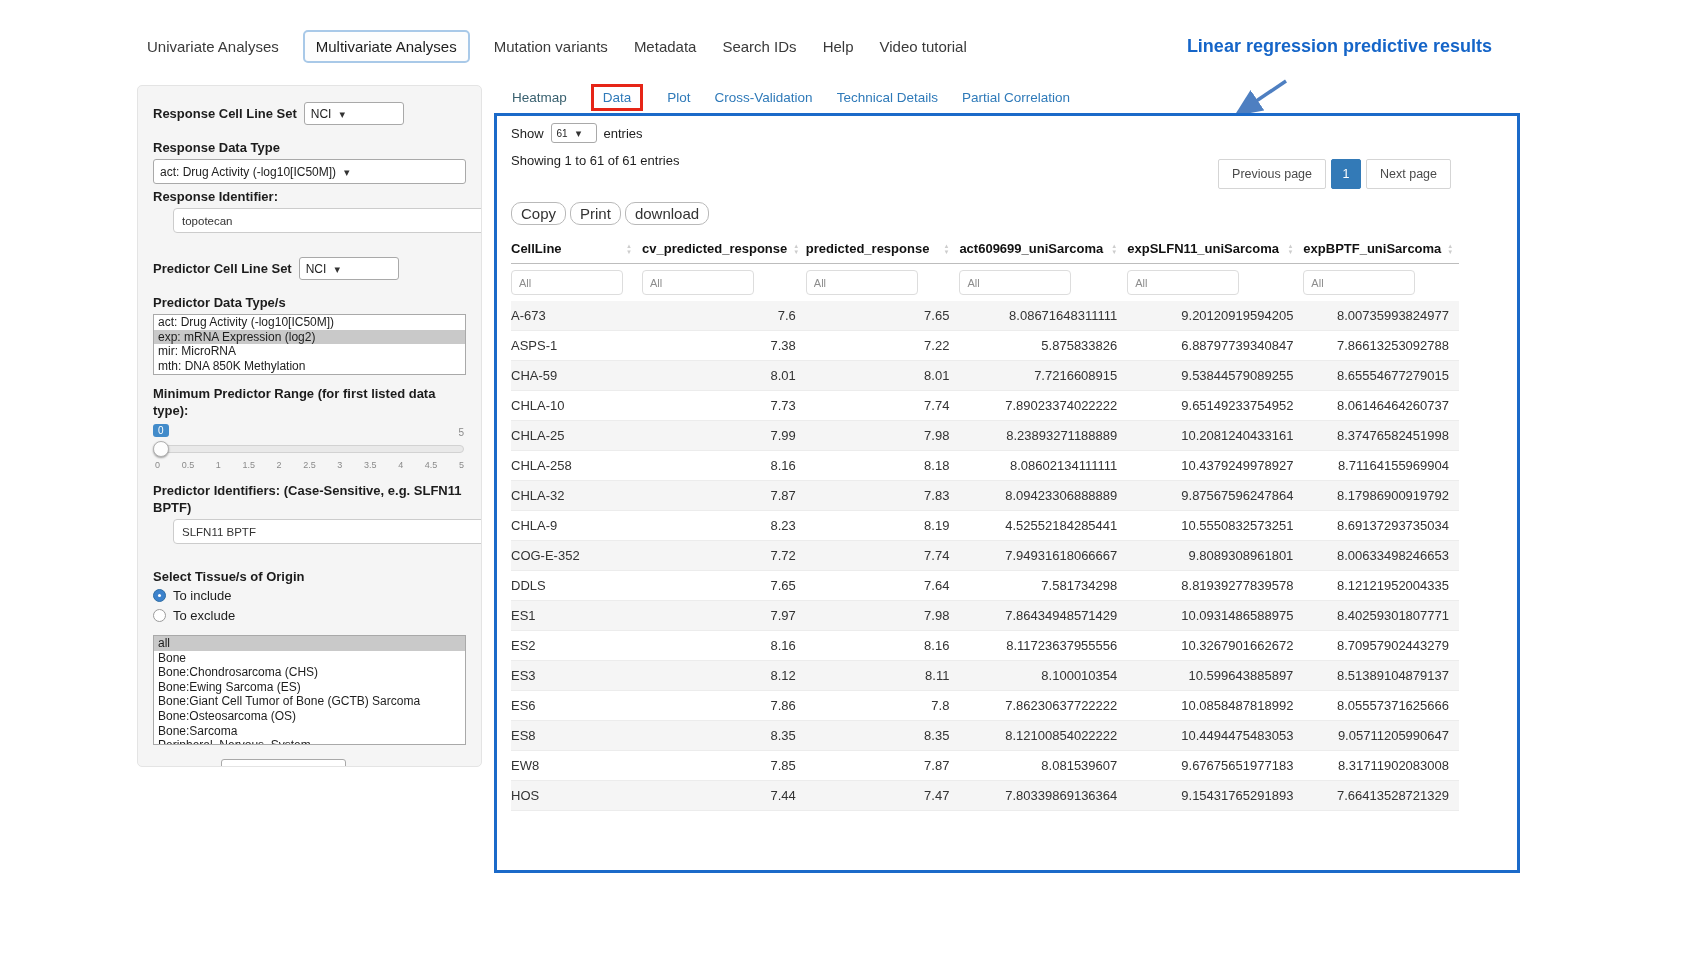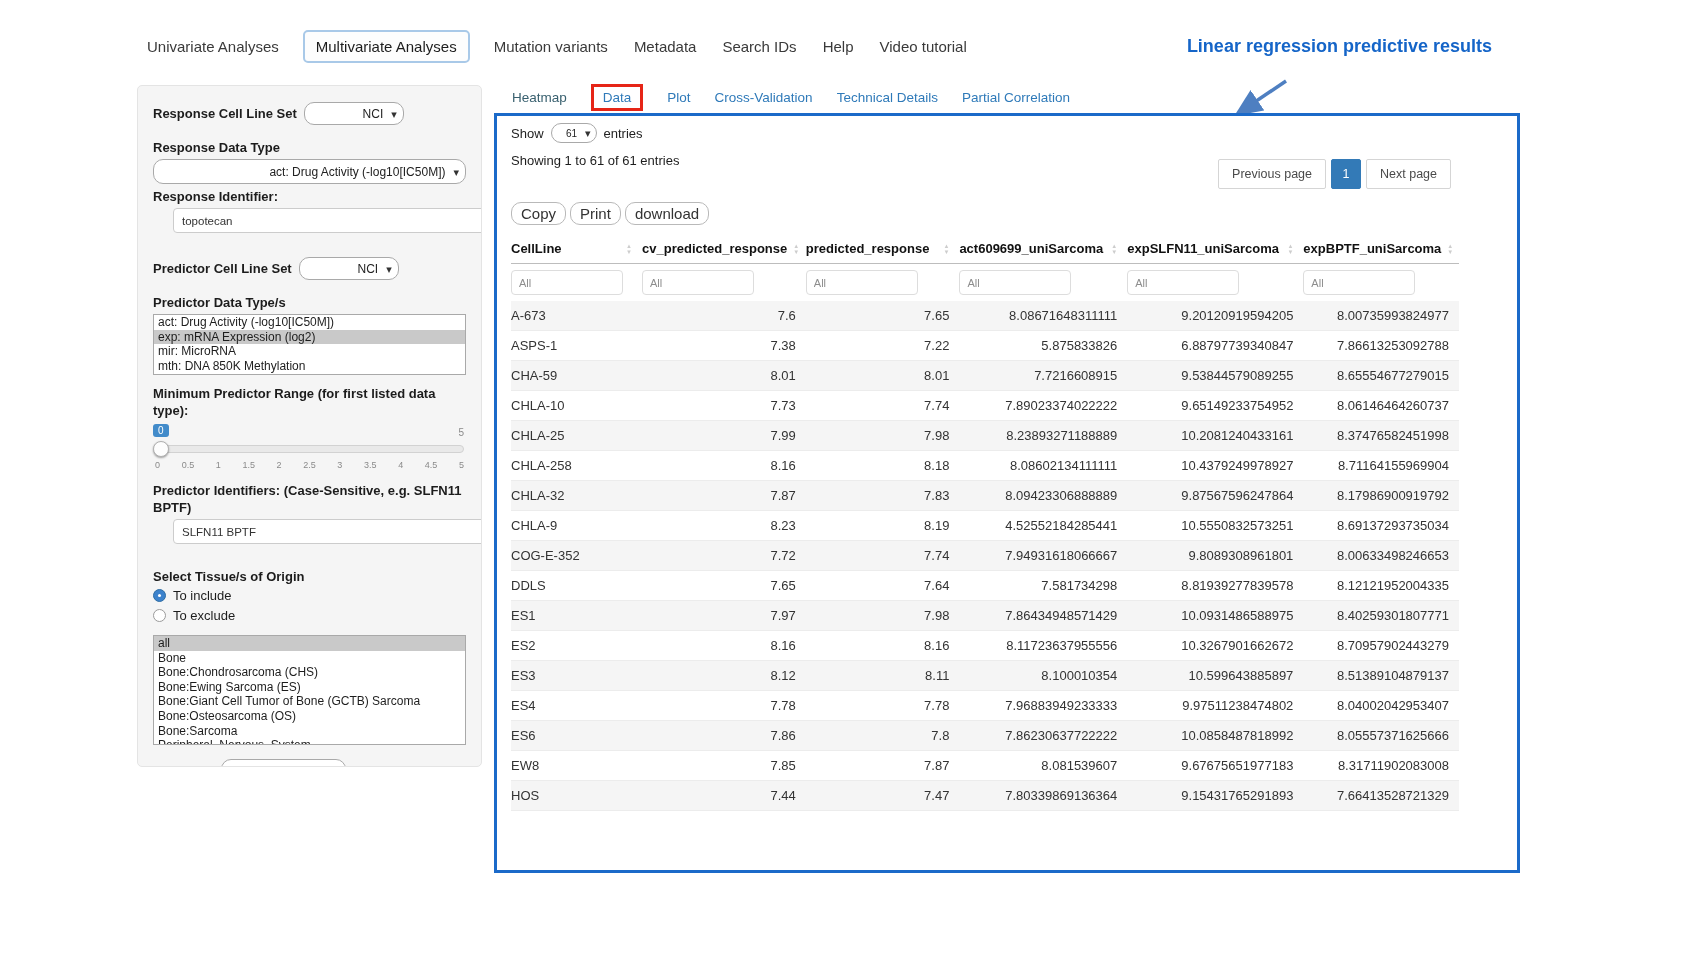--- a/index.html
+++ b/index.html
@@ -22,22 +22,22 @@
   
   .sidebar { position: absolute; left: 137px; top: 85px; width: 345px; height: 682px;
              background: #f5f5f5; border: 1px solid #e4e4e4; border-radius: 5px;
              padding: 16px 15px; font-size: 13px; overflow: hidden; }
   .sb-label { font-weight: 700; font-size: 13px; color: #1c1c1c; margin-bottom: 3px; line-height: 17px; }
   .mt { margin-top: 14px; }
   .mt-lg { margin-top: 24px; }
   .inline-field { display: flex; align-items: center; gap: 7px; }
   .inline-field .sb-label { margin-bottom: 0; }
 
-  .select { background: #fff; border: 1px solid #a9a9a9; border-radius: 10px; display: inline-flex;
-            align-items: center; justify-content: flex-end; padding: 2px 6px; font-size: 12px;
+  .select { background: #fff; border: 1px solid #a9a9a9; border-radius: 3px; display: inline-flex;
+            align-items: center; justify-content: flex-start; padding: 2px 6px; font-size: 12px;
             height: 23px; cursor: pointer; color: #222; white-space: nowrap; }
   .select.full { width: 100%; height: 25px; }
   .select.nci { width: 100px; }
   .chev { margin-left: 8px; }
   .chev::after { content: "▾"; font-size: 11px; color: #333; }
 
   .text-input { width: 100%; height: 25px; background: #fff; border: 1px solid #ccc; border-radius: 4px;
                 padding: 2px 8px; font-size: 11.5px; color: #333; font-family: "Liberation Sans", sans-serif; margin-left: 20px; }
 
   .listbox { background: #fff; border: 1px solid #a9a9a9; overflow: hidden; width: 100%; }
@@ -411,36 +411,36 @@
           </tr>
           <tr>
             <td class="cell-name">ES3</td>
             <td class="cell-num">8.12</td>
             <td class="cell-num">8.11</td>
             <td class="cell-num">8.100010354</td>
             <td class="cell-num">10.599643885897</td>
             <td class="cell-num">8.51389104879137</td>
           </tr>
           <tr>
-            <td class="cell-name">ES4</td>
-            <td class="cell-num">7.78</td>
-            <td class="cell-num">7.78</td>
-            <td class="cell-num">7.96883949233333</td>
-            <td class="cell-num">9.97511238474802</td>
-            <td class="cell-num">8.04002042953407</td>
-          </tr>
-          <tr>
             <td class="cell-name">ES6</td>
             <td class="cell-num">7.86</td>
             <td class="cell-num">7.8</td>
             <td class="cell-num">7.86230637722222</td>
             <td class="cell-num">10.0858487818992</td>
             <td class="cell-num">8.05557371625666</td>
           </tr>
           <tr>
+            <td class="cell-name">ES8</td>
+            <td class="cell-num">8.35</td>
+            <td class="cell-num">8.35</td>
+            <td class="cell-num">8.12100854022222</td>
+            <td class="cell-num">10.4494475483053</td>
+            <td class="cell-num">9.05711205990647</td>
+          </tr>
+          <tr>
             <td class="cell-name">EW8</td>
             <td class="cell-num">7.85</td>
             <td class="cell-num">7.87</td>
             <td class="cell-num">8.081539607</td>
             <td class="cell-num">9.67675651977183</td>
             <td class="cell-num">8.31711902083008</td>
           </tr>
           <tr>
             <td class="cell-name">HOS</td>
             <td class="cell-num">7.44</td>

